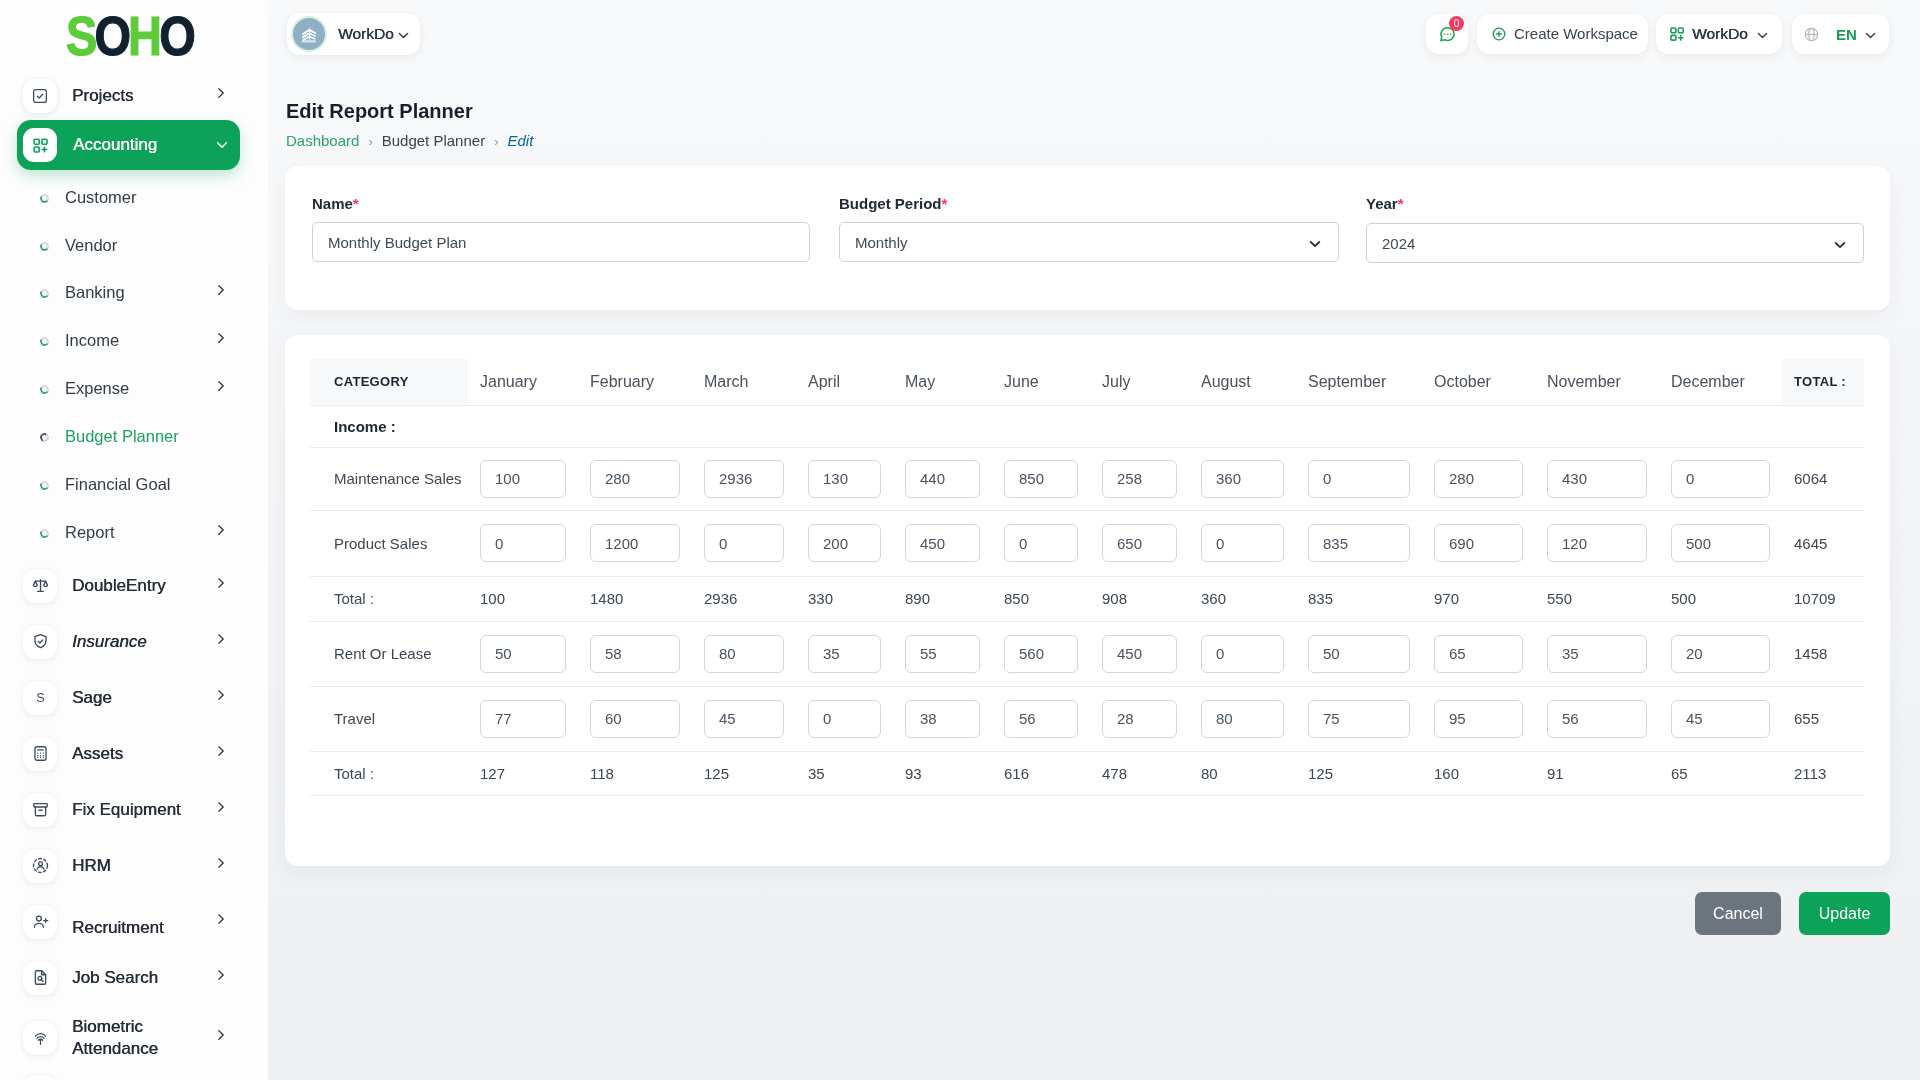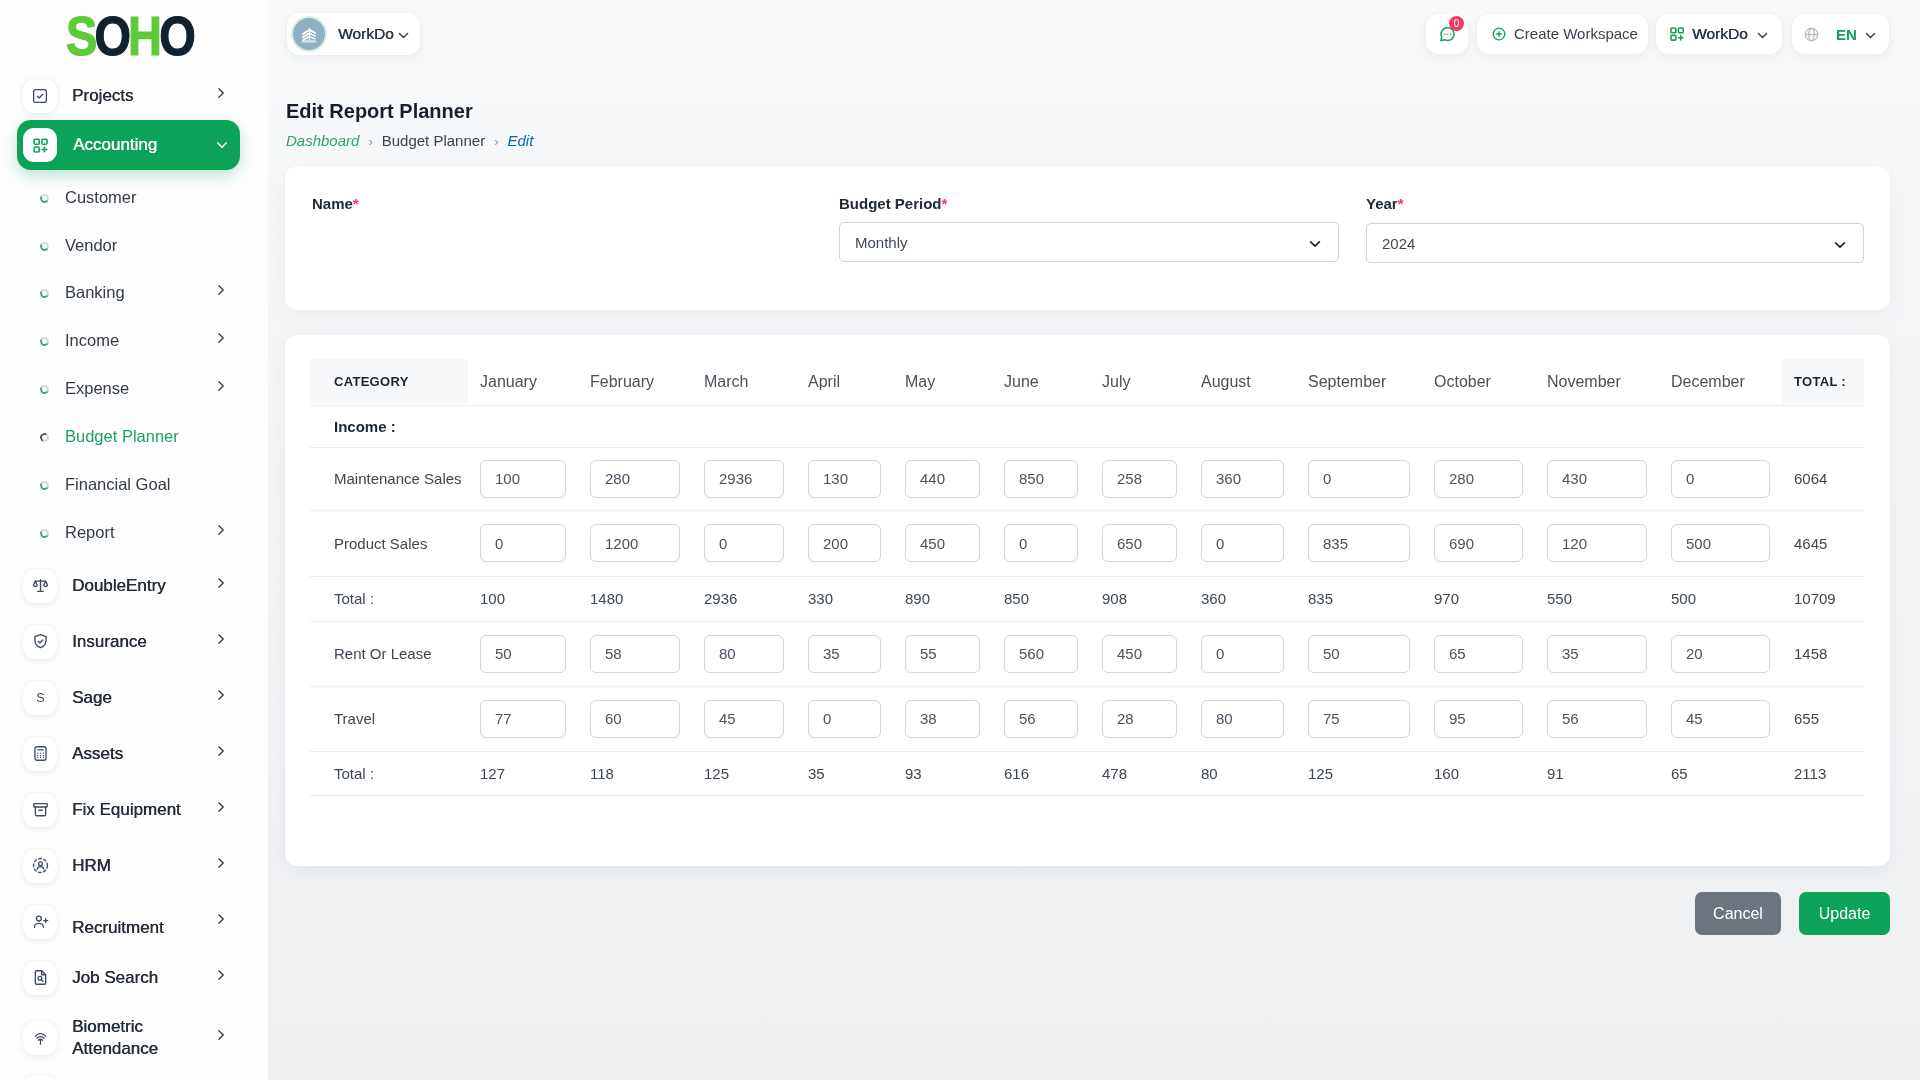--- a/index.html
+++ b/index.html
@@ -33,21 +33,21 @@
   .acct .label { position:absolute; left:56px; top:15px; font-size:17px; font-weight:400; color:#fff; text-shadow:.4px 0 0 #fff; }
 
   
   .pill { position:absolute; background:#fff; border-radius:12px;
     box-shadow:0 3px 10px rgba(30,40,60,.06), 0 0 1px rgba(30,40,60,.1); }
   .hdr-txt { font-size:15.5px; color:#2d3844; font-weight:400; text-shadow:.4px 0 0 currentColor; }
 
   
   .title { position:absolute; left:286px; top:100px; font-size:20px; font-weight:700; color:#17202a; }
   .crumbs { position:absolute; left:286px; top:132px; font-size:15px; color:#39424c; }
-  .crumbs .g { color:#2ba36c;font-style:italic; }
+  .crumbs .g { color:#2ba36c; }
   .crumbs .sep { color:#8f989f; padding:0 9px; font-size:13px; }
   .crumbs .muted { color:#0369a1;font-style:italic; }
 
   .card { position:absolute; background:#fff; border-radius:12px;
     box-shadow:0 7px 20px rgba(40,50,70,.05), 0 0 1px rgba(40,50,70,.08); }
   #card1 { left:285px; top:166px; width:1605px; height:144px; }
   #card2 { left:285px; top:335px; width:1605px; height:531px; }
 
   .flabel { position:absolute; top:29px; font-size:15px; font-weight:700; color:#222b35; }
   .flabel .req { color:#fd3069; font-weight:700; }
@@ -168,21 +168,21 @@
             <path d="M5.5 3l5 5-5 5" fill="none" stroke="#2c3640" stroke-width="1.55" stroke-linecap="round" stroke-linejoin="round"></path>
           </svg></div>
       </div>
       <div class="mi" style="top:624.5px;">
         <div class="tile" style="top:0;">
           <svg width="19" height="19" viewBox="0 0 24 24" fill="none" stroke="#3e4c5d" stroke-width="1.7" stroke-linecap="round" stroke-linejoin="round">
             <path d="M12 3.3l7 2.4v5.1c0 4.4-2.9 7.4-7 8.9-4.1-1.5-7-4.5-7-8.9V5.7z"></path>
             <path d="M9.2 11.8l2 2 3.6-3.8"></path>
           </svg>
         </div>
-        <div class="label" style="top:7px;">Insurance</div>
+        <div class="label" style="top:7px;font-style:italic;">Insurance</div>
         <div class="chev" style="top:7px;"><svg width="14" height="14" viewBox="0 0 16 16">
             <path d="M5.5 3l5 5-5 5" fill="none" stroke="#2c3640" stroke-width="1.55" stroke-linecap="round" stroke-linejoin="round"></path>
           </svg></div>
       </div>
       <div class="mi" style="top:680.5px;">
         <div class="tile" style="top:0;">
           <svg width="19" height="19" viewBox="0 0 24 24">
             <text x="12" y="17.5" text-anchor="middle" font-family="Liberation Sans" font-size="16" font-weight="400" fill="#3e4c5d">S</text>
           </svg>
         </div>
@@ -334,20 +334,21 @@
         </svg></div>
     </div>
   </div>
 
 <div class="main">
   <div class="title">Edit Report Planner</div>
   <div class="crumbs"><span class="g">Dashboard</span><span class="sep">›</span>Budget Planner<span class="sep">›</span><span class="muted">Edit</span></div>
 
   <div class="card" id="card1">
     <div class="flabel" style="left:27px;">Name<span class="req">*</span></div>
+    <div class="finput" style="left:27px; width:498px;">Monthly Budget Plan</div>
     <div class="flabel" style="left:554px;">Budget Period<span class="req">*</span></div>
     <div class="finput fsel" style="left:554px; width:500px;">Monthly
       <svg class="arrow" width="14" height="14" viewBox="0 0 16 16">
           <path d="M3 5.5l5 5 5-5" fill="none" stroke="#222a33" stroke-width="2" stroke-linecap="round" stroke-linejoin="round"></path>
         </svg>
     </div>
     <div class="flabel" style="left:1081px;">Year<span class="req">*</span></div>
     <div class="finput fsel" style="left:1081px; width:498px; top:57px;">2024
       <svg class="arrow" width="14" height="14" viewBox="0 0 16 16">
           <path d="M3 5.5l5 5 5-5" fill="none" stroke="#222a33" stroke-width="2" stroke-linecap="round" stroke-linejoin="round"></path>

